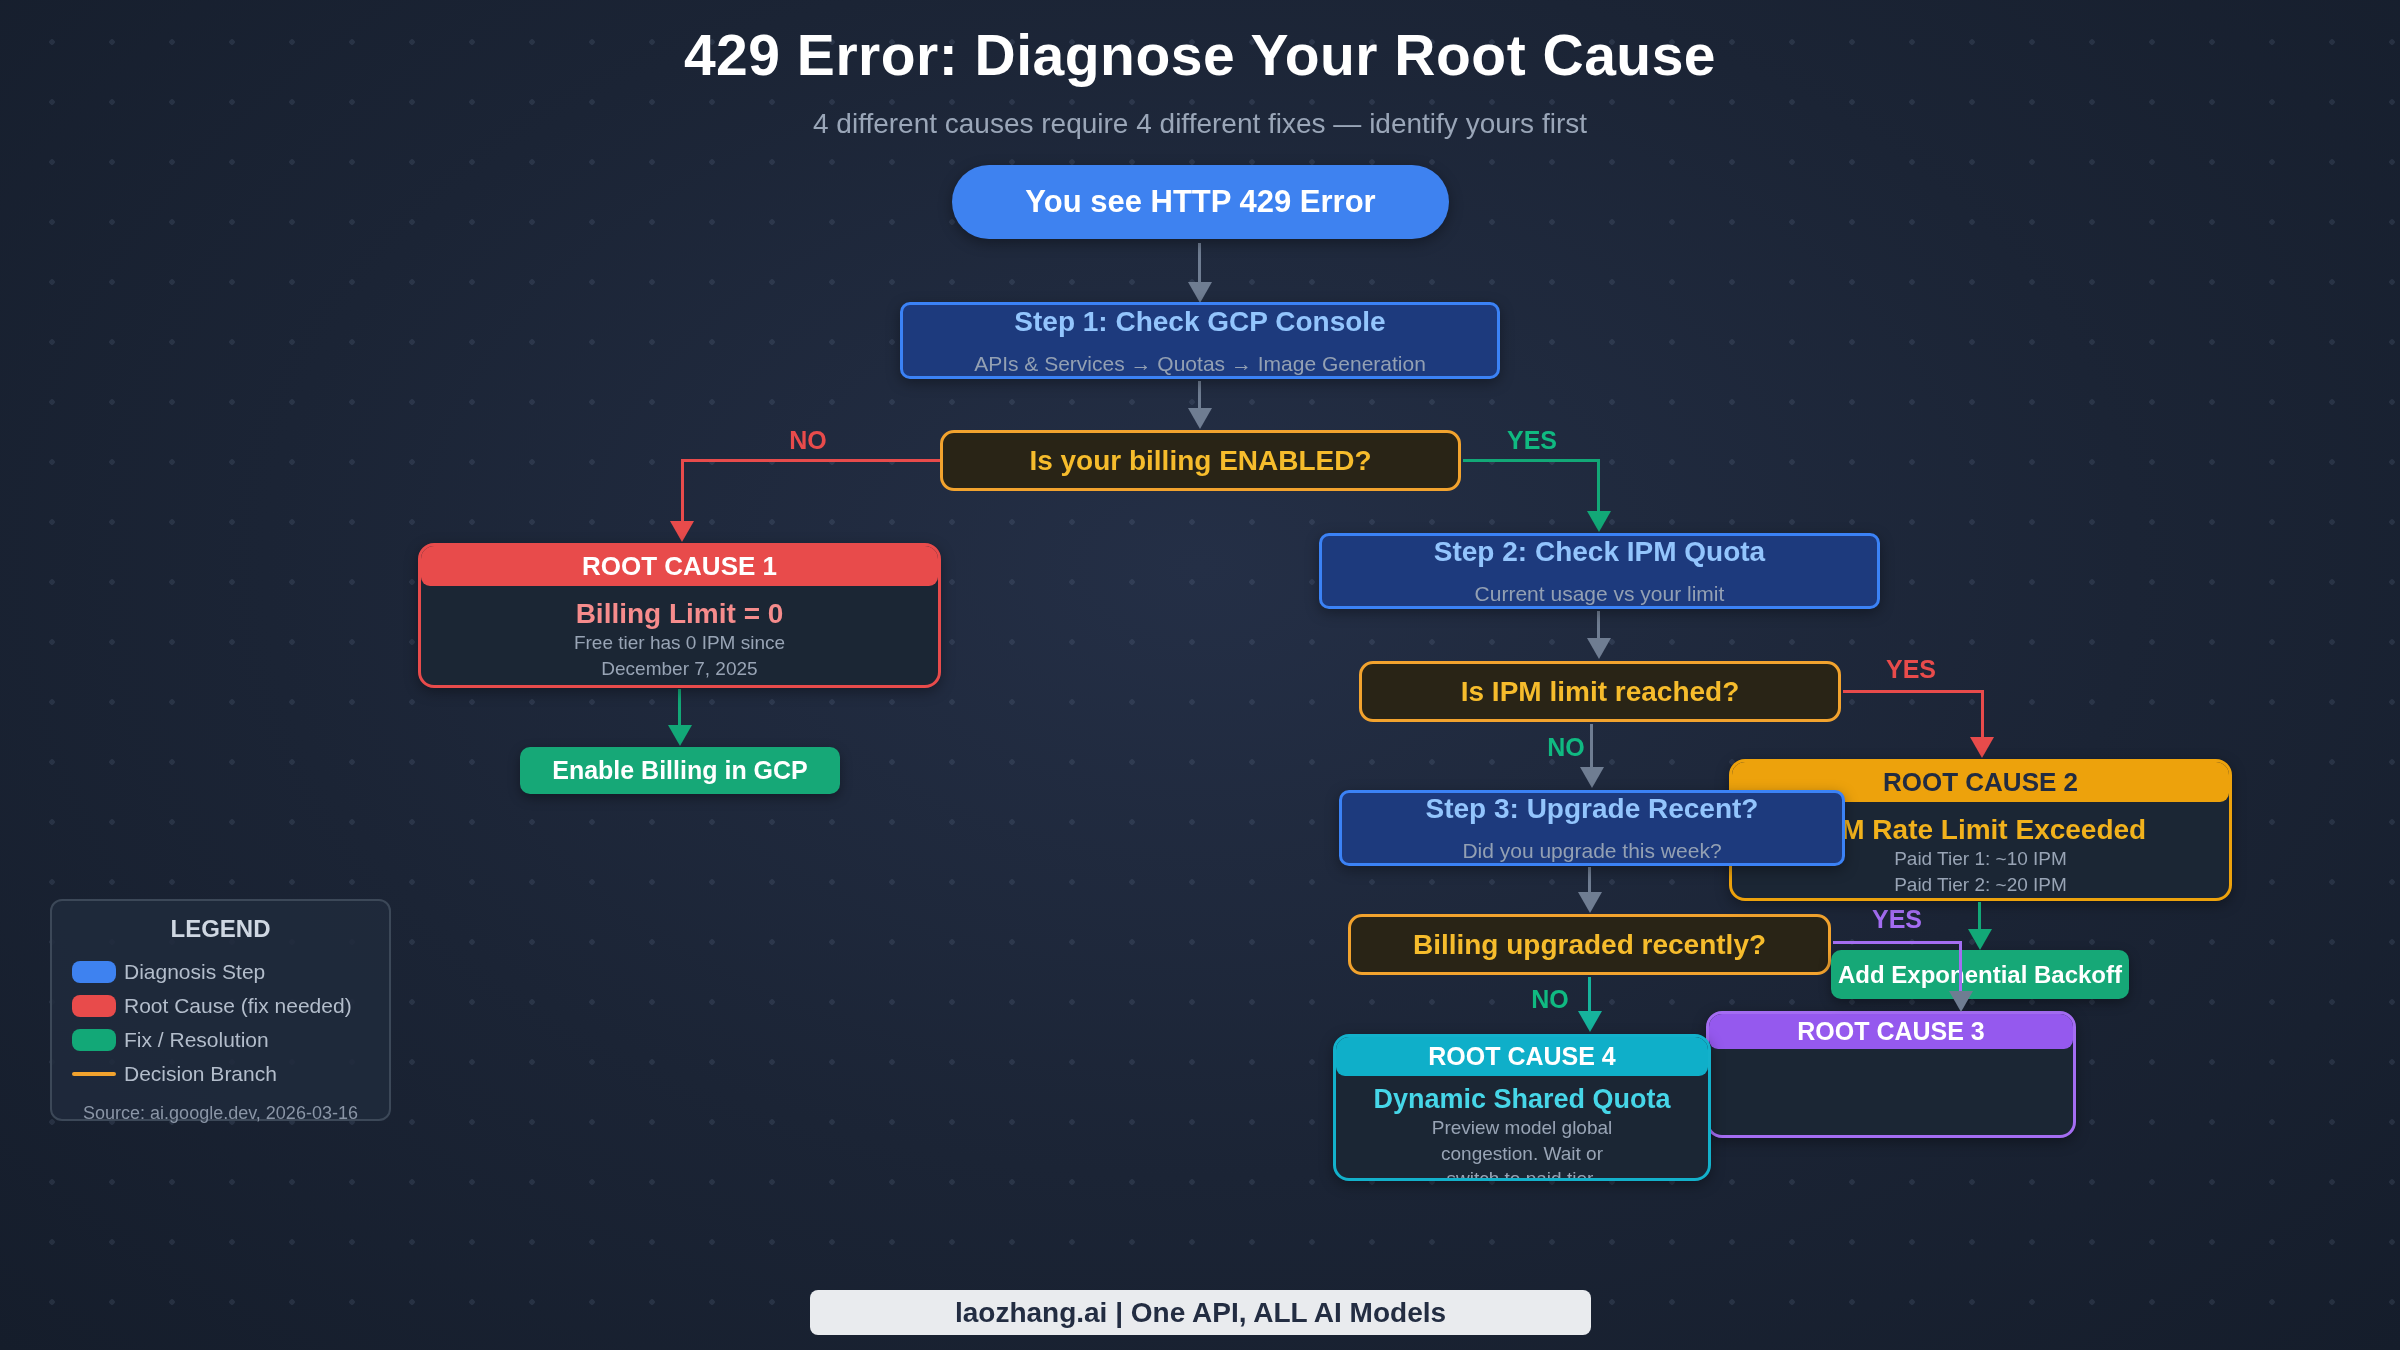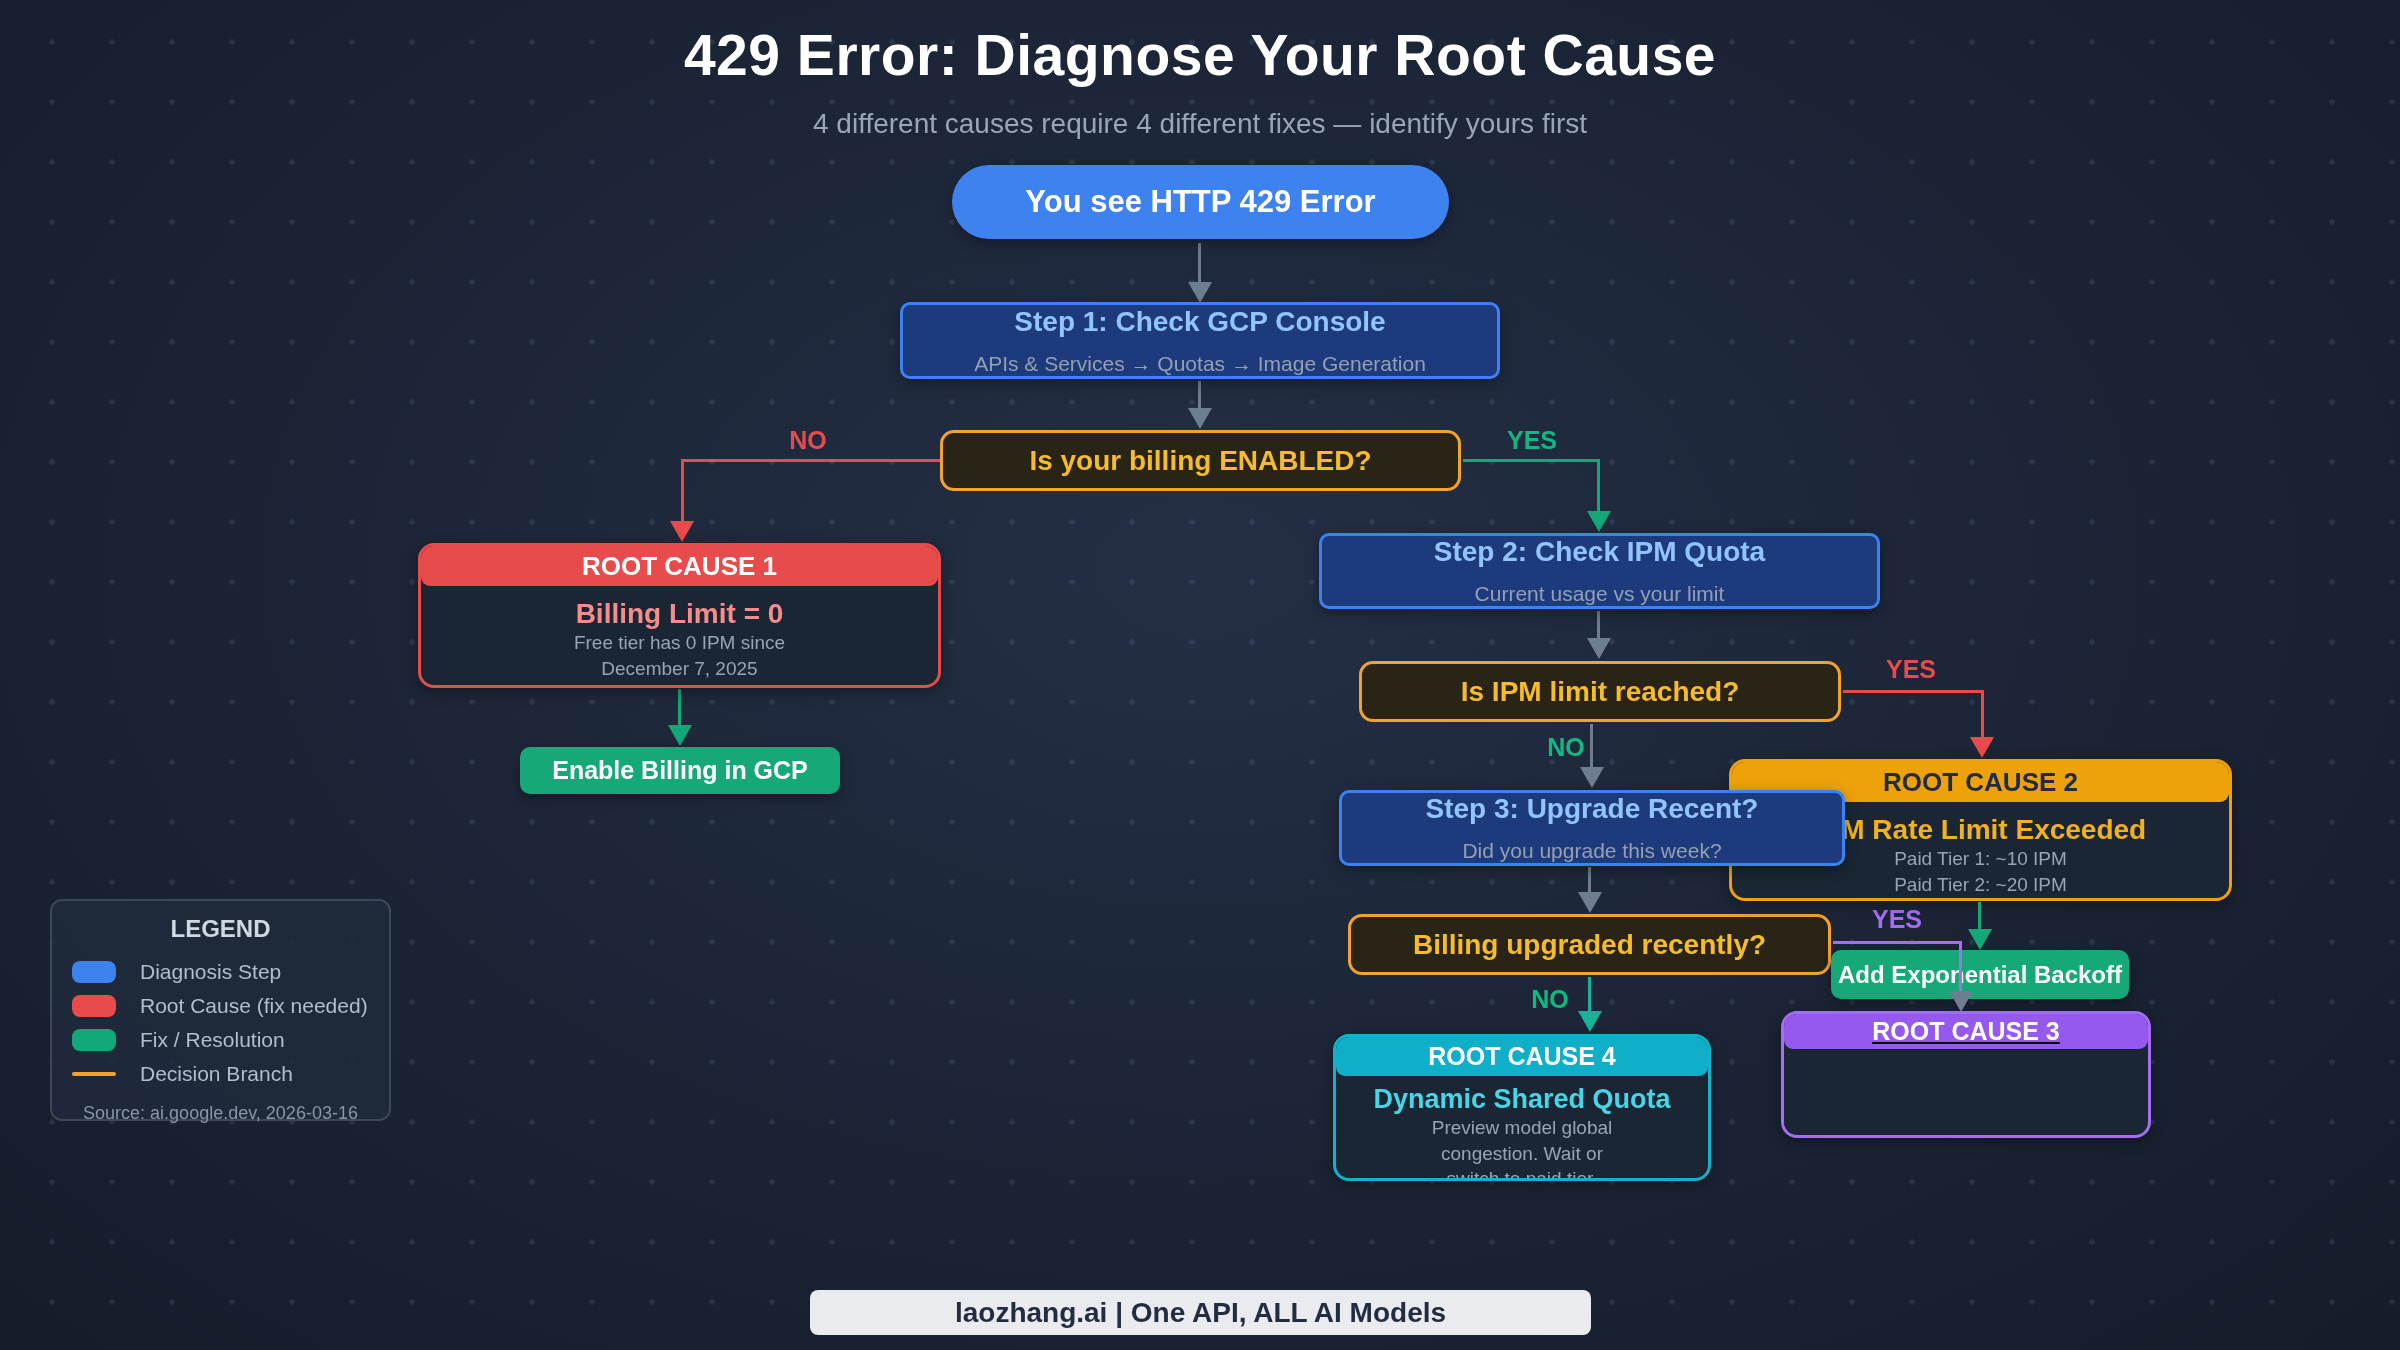--- a/index.html
+++ b/index.html
@@ -46,21 +46,21 @@
   .red{background:#e84b4b;}  .ah.red{background:none;border-top-color:#e84b4b;}
   .green{background:#12a877;}.ah.green{background:none;border-top-color:#12a877;}
   .teal{background:#16b39c;} .ah.teal{background:none;border-top-color:#16b39c;}
   .purple{background:#a46df2;}
 
   .blabel{position:absolute;width:80px;text-align:center;font-weight:bold;font-size:25px;}
   .lbl-red{color:#e84b4b;} .lbl-green{color:#10b981;} .lbl-purple{color:#a46df2;}
 
   .legend{background:rgba(32,42,60,0.85);border:2px solid #3c4858;border-radius:12px;padding:14px 20px 10px 20px;}
   .legend-title{text-align:center;color:#cfd7e2;font-weight:bold;font-size:24px;margin-bottom:12px;}
-  .legend-row{display:flex;align-items:center;gap:24px;height:34px;}
+  .legend-row{display:flex;align-items:center;gap:8px;height:34px;}
   .swatch{width:44px;height:22px;border-radius:8px;flex:0 0 auto;}
   .sw0{background:#3e82f0;} .sw1{background:#e84b4b;} .sw2{background:#12a877;}
   .swline{width:44px;height:4px;border-radius:2px;background:#f2a32e;flex:0 0 auto;}
   .legend-label{color:#b3bdcb;font-size:21px;}
   .legend-src{text-align:center;color:#8a95a6;font-size:18px;margin-top:12px;}
 
   .footer{background:#e9ebee;border-radius:8px;color:#232d42;font-weight:bold;font-size:28px;}
 </style>
 </head>
 <body>
@@ -155,21 +155,21 @@
 
   <div class="abs col step" style="left:1339px;top:790px;width:506px;height:76px;z-index:2;">
     <div class="t">Step 3: Upgrade Recent?</div>
     <div class="s">Did you upgrade this week?</div>
   </div>
 
   <div class="abs ctr decision" style="left:1348px;top:914px;width:483px;height:61px;">Billing upgraded recently?</div>
 
   <div class="abs ctr fix" style="left:1831px;top:950px;width:298px;height:49px;z-index:2;font-size:24px;">Add Exponential Backoff</div>
 
-  <div class="abs rc rc3" style="left:1781px;top:1011px;width:370px;height:127px;text-decoration:underline;">
+  <div class="abs rc rc3" style="left:1706px;top:1011px;width:370px;height:127px;">
     <div class="rc-header">ROOT CAUSE 3</div>
   </div>
 
   <div class="abs rc rc4" style="left:1333px;top:1034px;width:378px;height:147px;">
     <div class="rc-header">ROOT CAUSE 4</div>
     <div class="col" style="width:100%;">
       <div class="rc-title">Dynamic Shared Quota</div>
       <div class="rc-line">Preview model global</div>
       <div class="rc-line">congestion. Wait or</div>
       <div class="rc-line">switch to paid tier.</div>

